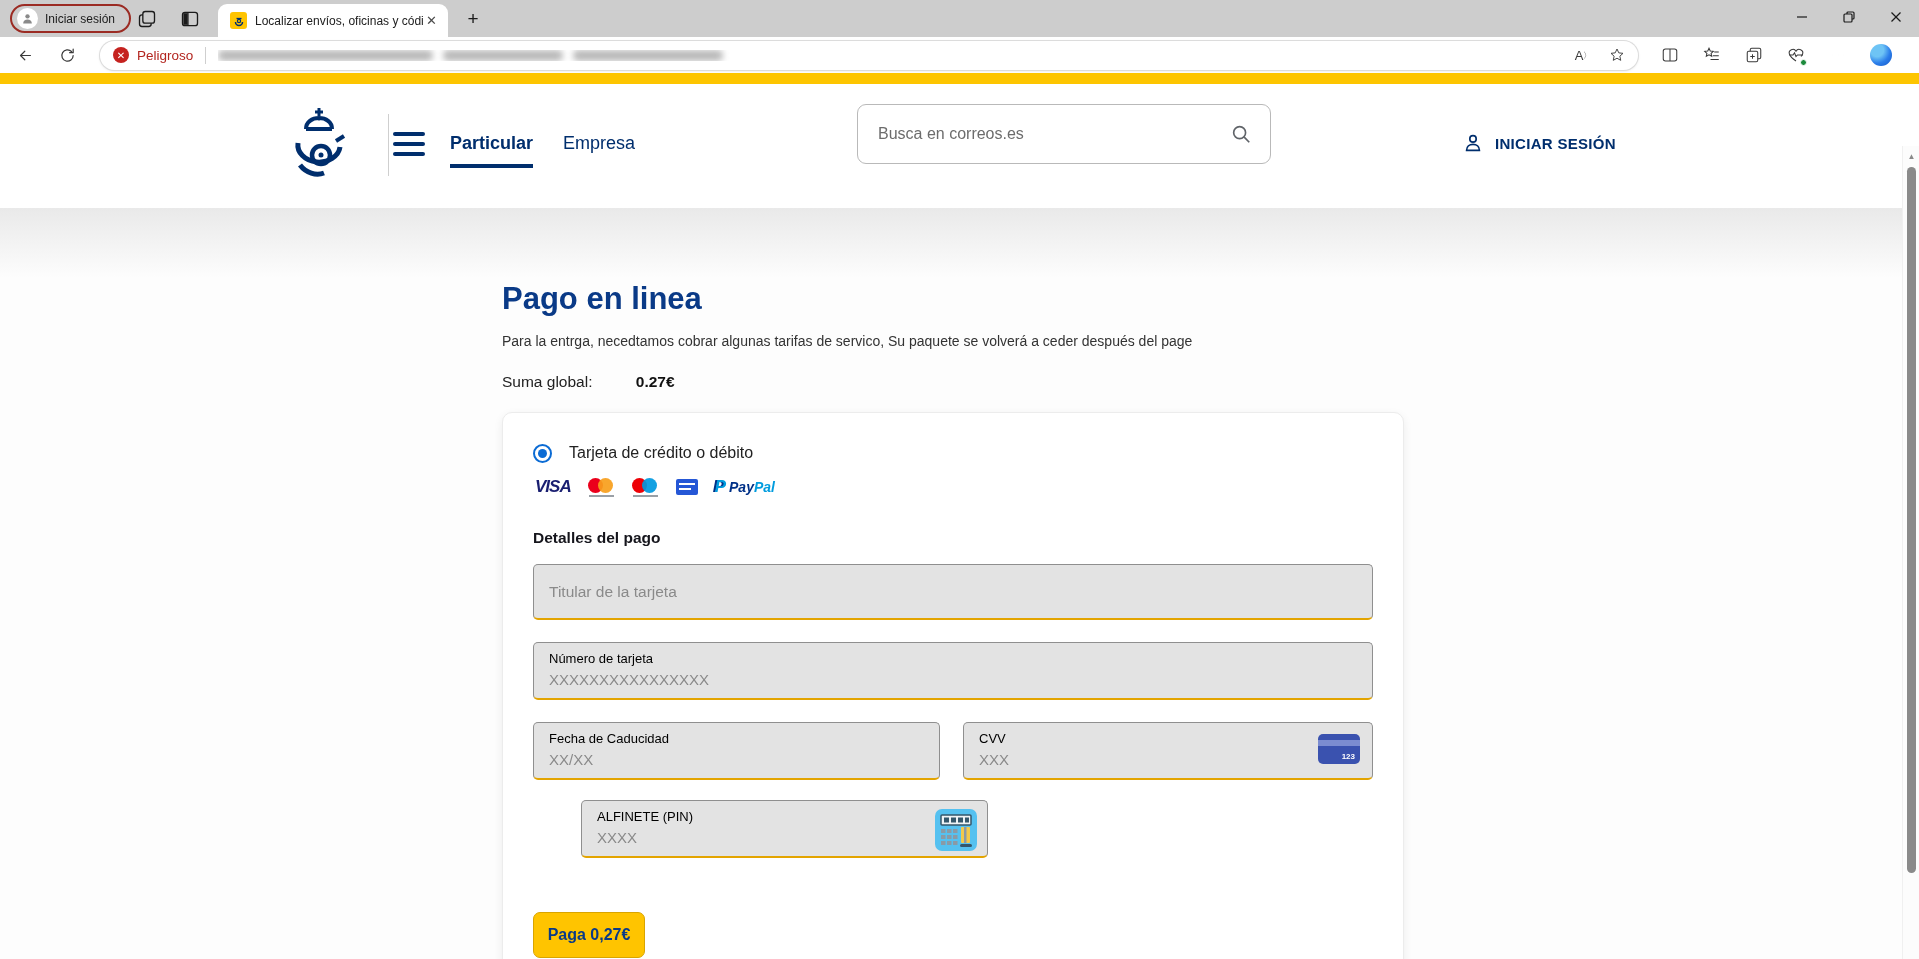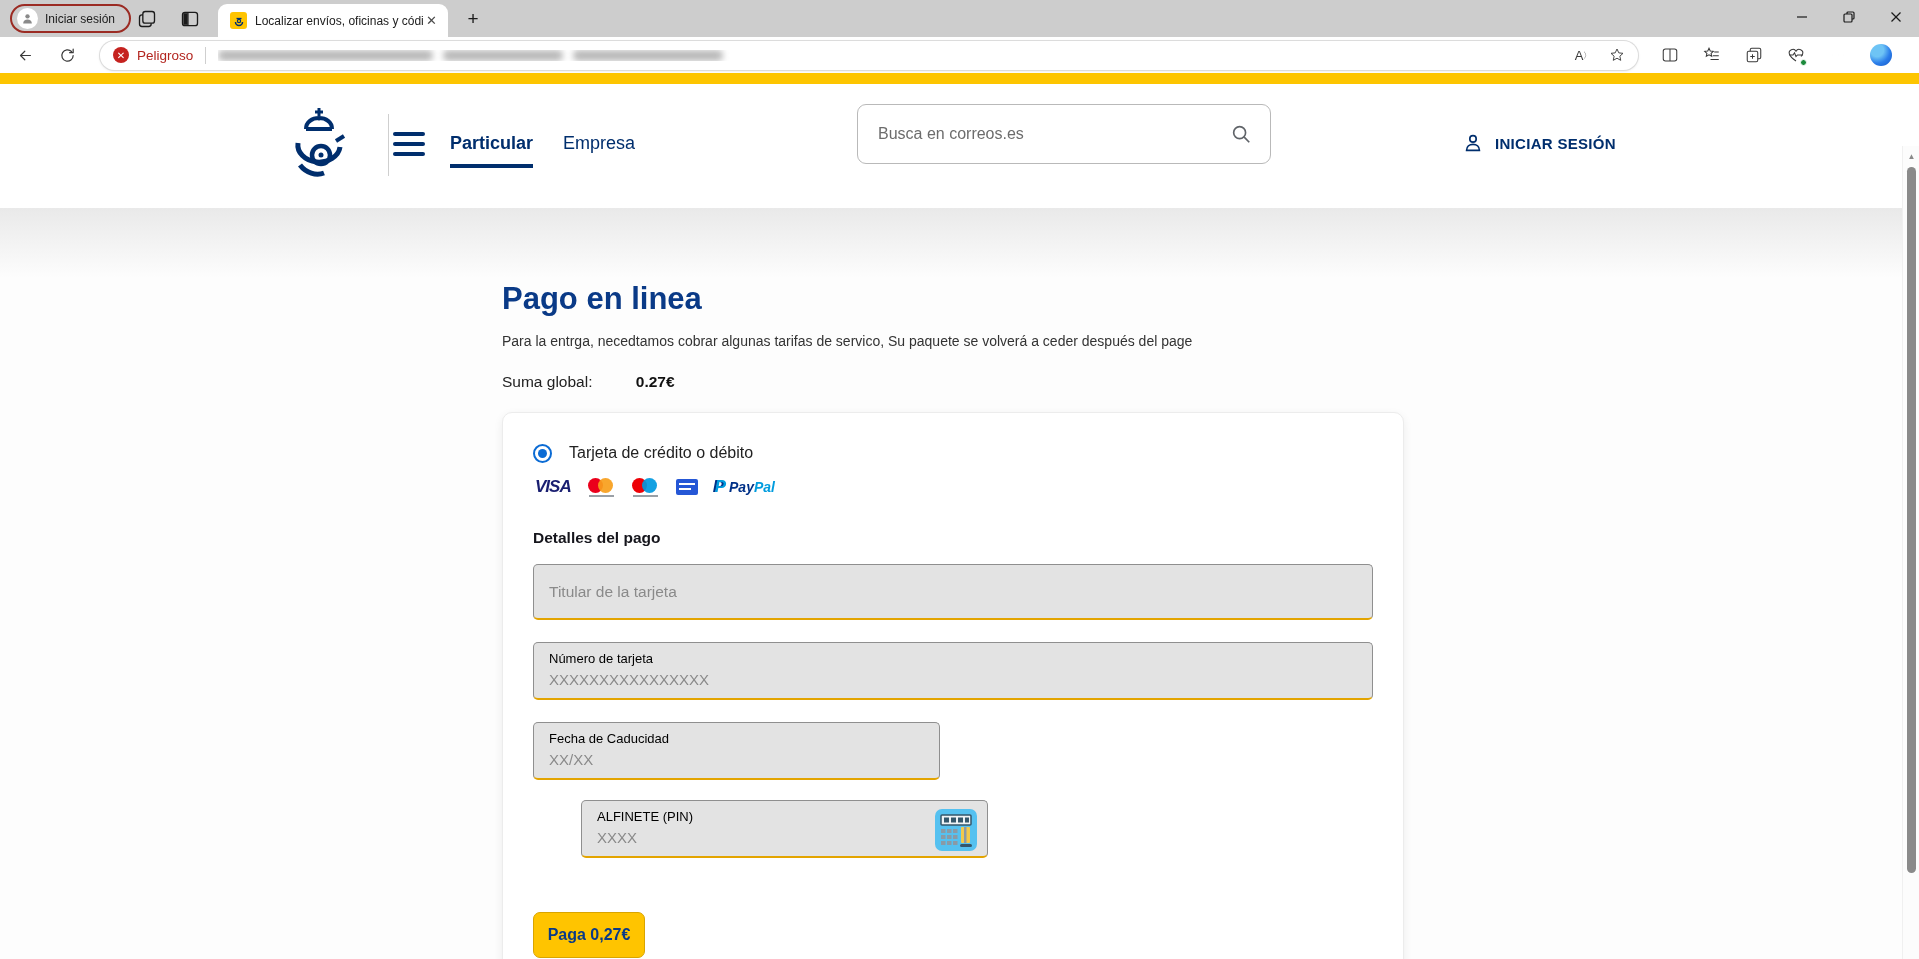--- a/index.html
+++ b/index.html
@@ -352,20 +352,28 @@
       <div class="field field-number">
         <span class="field-label">Número de tarjeta</span>
         <span class="field-inner"><input placeholder="XXXXXXXXXXXXXXXX" style=""></span>
       </div>
 
       <div class="field field-expiry">
         <span class="field-label">Fecha de Caducidad</span>
         <span class="field-inner"><input placeholder="XX/XX" style=""></span>
       </div>
 
+      <div class="field field-cvv">
+        <span class="field-label">CVV</span>
+        <span class="field-inner"><input placeholder="XXX" style=""></span>
+        <span class="cvv-icon">
+            <i></i>
+            <b>123</b>
+          </span>
+      </div>
 
       <div class="field field-pin">
         <span class="field-label">ALFINETE (PIN)</span>
         <span class="field-inner"><input placeholder="XXXX" style=""></span>
         <svg class="pin-icon" viewBox="0 0 42 42">
           <rect x="0" y="0" width="42" height="42" rx="7" fill="#55c1f0"></rect>
           <rect x="6" y="6" width="30" height="10" rx="1" fill="#eef3f6" stroke="#35576b" stroke-width="1.5"></rect>
           <rect x="9" y="8.5" width="5" height="5" fill="#35576b"></rect>
             <rect x="16" y="8.5" width="5" height="5" fill="#35576b"></rect>
             <rect x="23" y="8.5" width="5" height="5" fill="#35576b"></rect>

